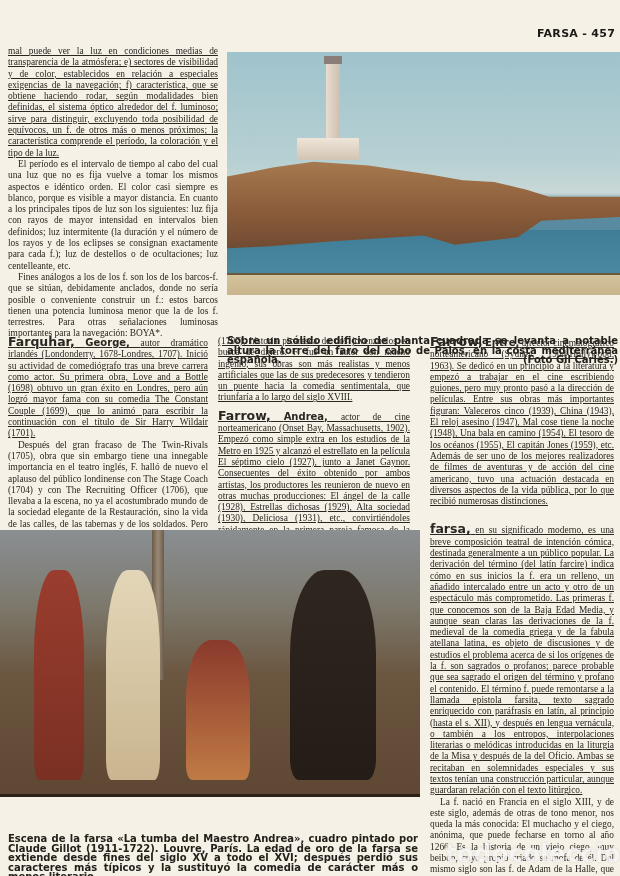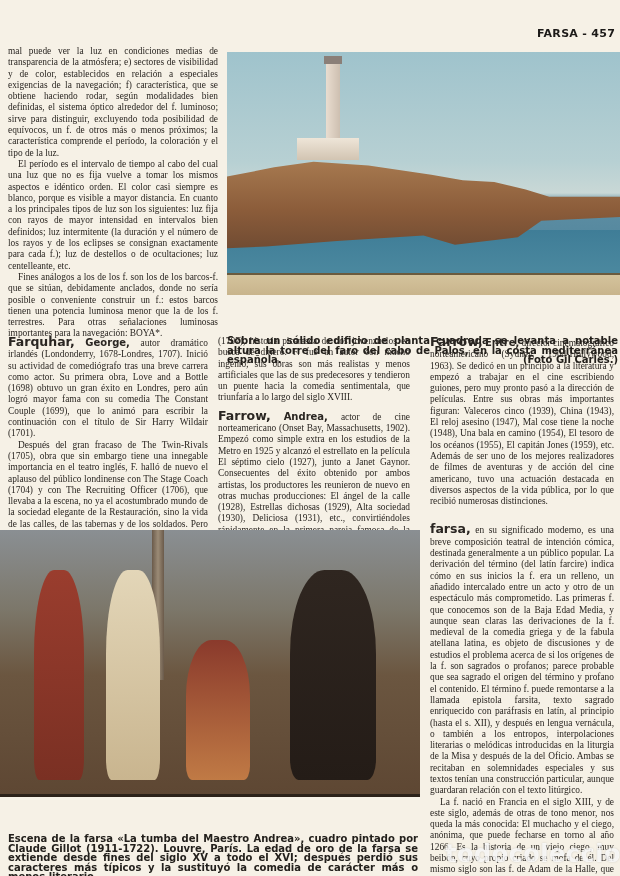--- a/index.html
+++ b/index.html
@@ -11,21 +11,21 @@
   }
   .header {
     position:absolute; top:27px; right:0; font-family:"DejaVu Sans", sans-serif;
     font-weight:bold; font-size:11px; letter-spacing:0.3px; color:#1c1a18;
     white-space:nowrap; width:90px; overflow:hidden; text-align:left; left:537px;
   }
   .col {
     position:absolute; font-size:9.4px; line-height:11.3px; text-align:justify;
   }
   .col p { margin:0; text-indent:10px; }
-  .col p.noindent { text-indent:0; }
+  .col p.noindent { text-indent:0;text-decoration:underline; }
   .entry-head {
     font-family:"DejaVu Sans", sans-serif; font-weight:bold; font-size:12.5px;
   }
   .entry-sub {
     font-family:"DejaVu Sans", sans-serif; font-weight:bold; font-size:10px;
   }
   .caption {
     position:absolute; font-family:"DejaVu Sans", sans-serif; font-weight:bold;
     font-size:10px; line-height:9.6px; color:#23201c; text-align:justify;margin-top:34px;
   }

